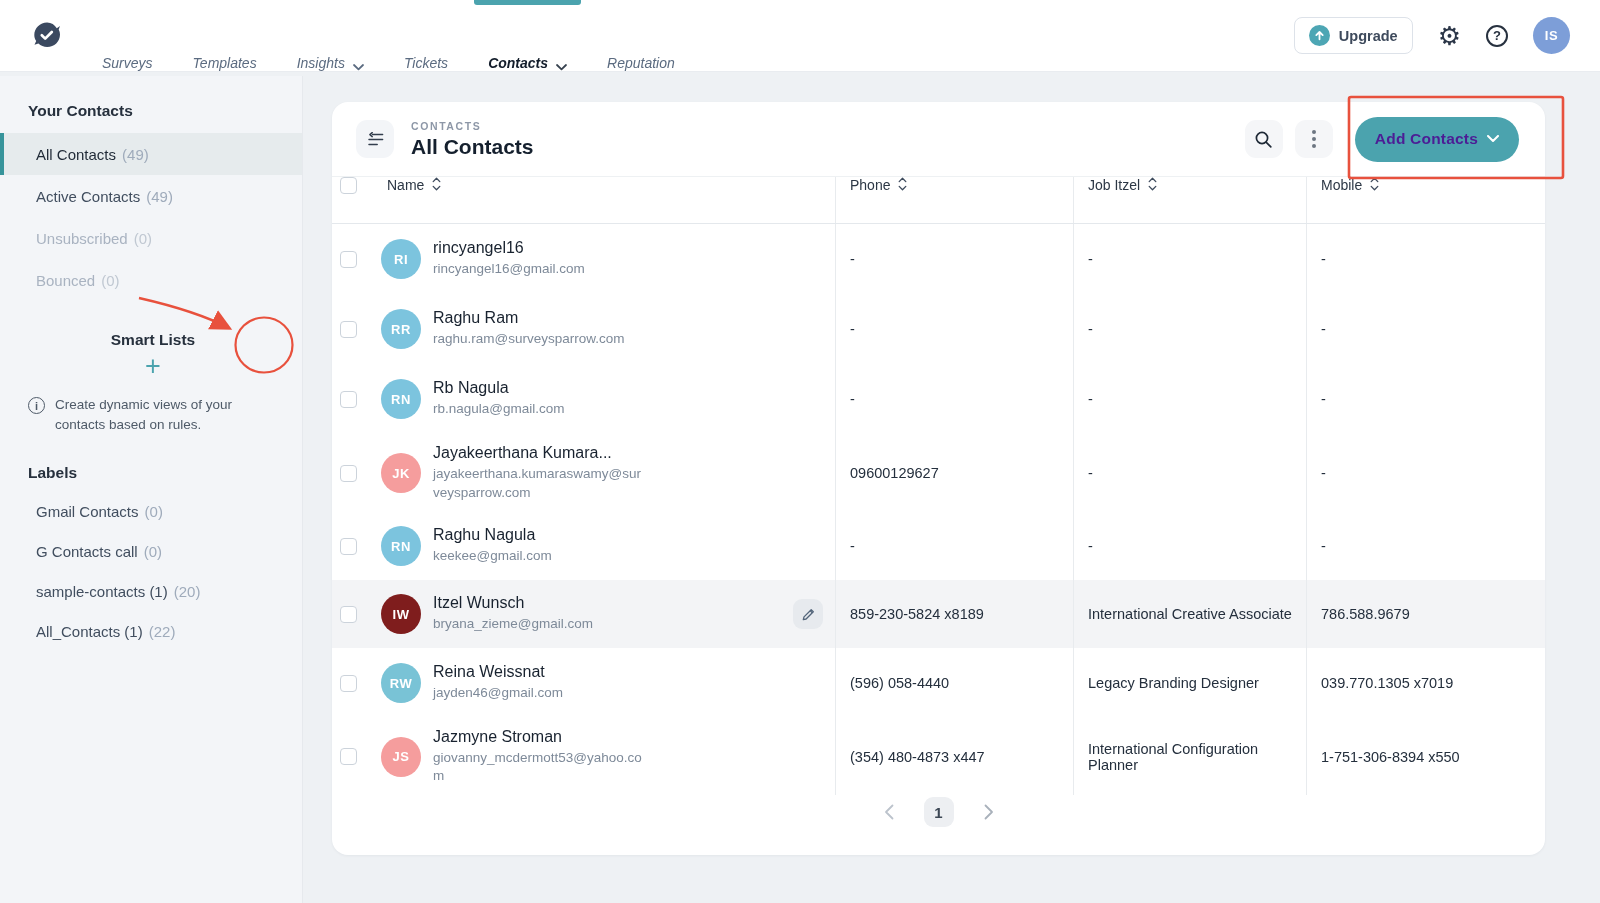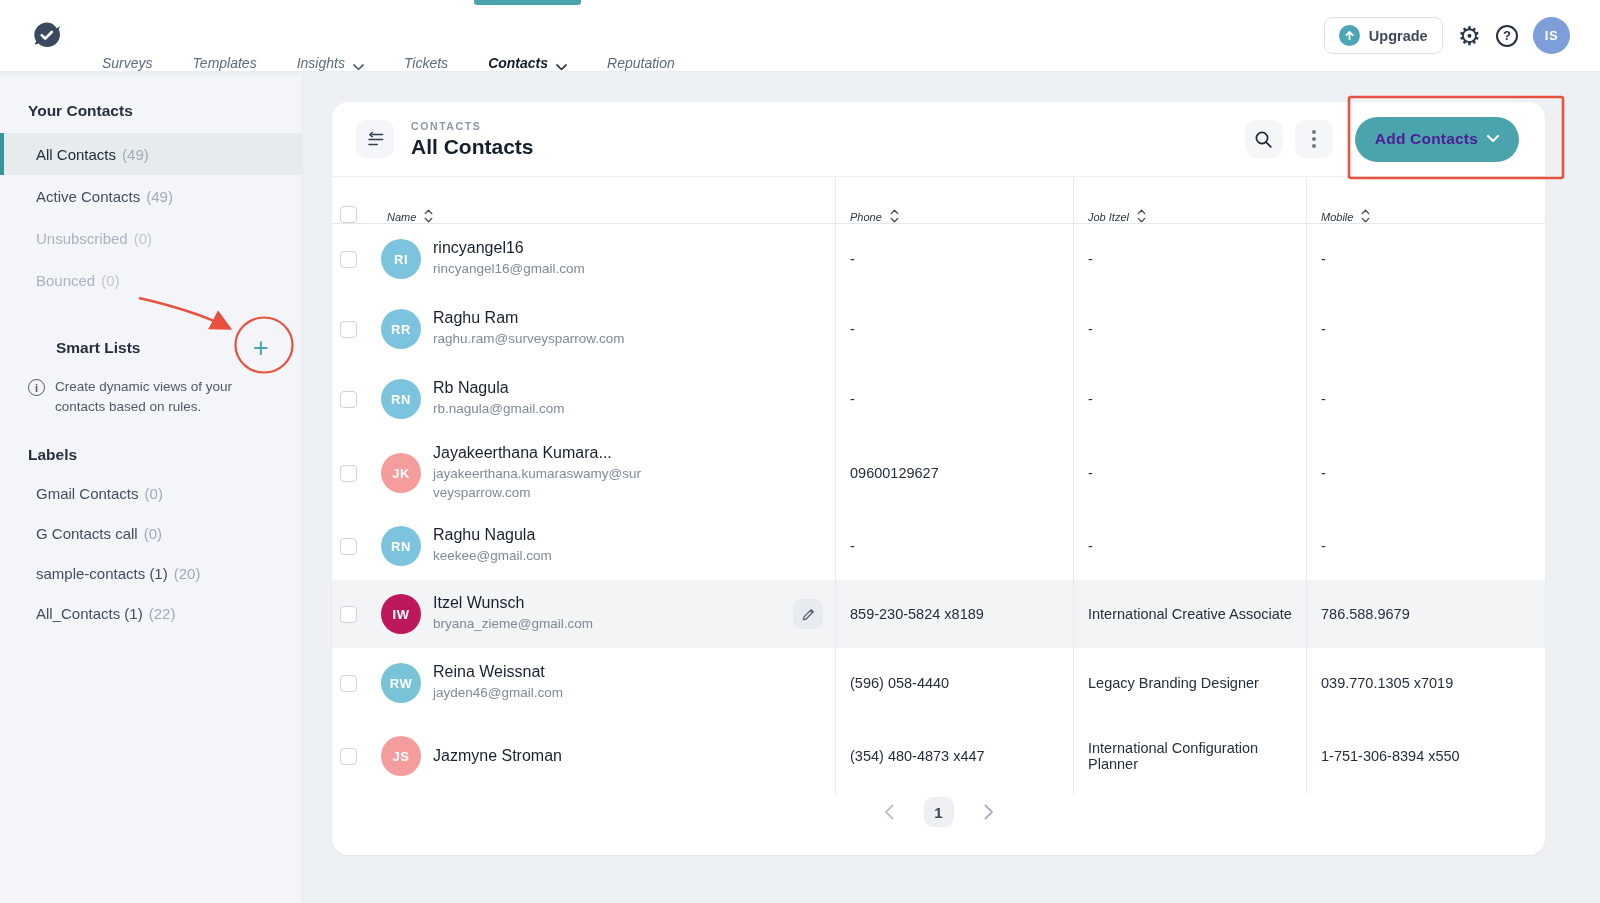--- a/index.html
+++ b/index.html
@@ -21,21 +21,21 @@
     display:flex;align-items:flex-end;gap:8px;height:100%;
     font-size:14px;color:#5b6b80;cursor:pointer;position:relative;white-space:nowrap;font-style:italic;
   }
   .nav-item.active{color:#131d2b;font-weight:700;}
   .nav-item.active::before{
     content:"";position:absolute;top:0;left:-14px;right:-14px;height:5px;
     background:#4BA3AE;border-radius:0 0 3px 3px;
   }
   .nav-chev{color:#5b6b80;margin-top:2px;}
   .nav-item.active .nav-chev{color:#37424f;}
-  .nav-right{margin-left:auto;display:flex;align-items:center;gap:15px;}
+  .nav-right{margin-left:auto;display:flex;align-items:center;gap:25px;}
   .upgrade-btn{
     display:flex;align-items:center;gap:9px;background:#fff;border:1px solid #dde2e9;
     border-radius:8px;padding:7px 14px;cursor:pointer;
     font-size:14.5px;font-weight:700;color:#3e4a5c;
   }
   .up-circle{width:21px;height:21px;border-radius:50%;background:#4da6b4;display:grid;place-items:center;}
   .gear{font-size:26px;line-height:1;color:#2b3648;cursor:pointer;}
   .help-circle{
     width:22px;height:22px;border-radius:50%;border:2px solid #27313f;box-sizing:border-box;
     display:grid;place-items:center;font-size:13px;font-weight:700;color:#27313f;cursor:pointer;
@@ -55,21 +55,21 @@
     height:42px;display:flex;align-items:center;gap:6px;
     padding:0 20px 0 36px;font-size:15px;color:#414e5f;cursor:pointer;white-space:nowrap;
   }
   .side-item .s-cnt{color:#9fabbb;}
   .side-item.active{
     background:#e6ebed;border-left:4px solid #37949b;padding-left:32px;color:#1f2936;
   }
   .side-item.muted{color:#a9b3c1;}
   .side-item.muted .s-cnt{color:#c0c8d2;}
   .smart-row{
-    margin-top:30px;padding:0 24px 0 28px;display:flex;align-items:center;justify-content:space-between;
+    margin-top:30px;padding:0 24px 0 28px;display:flex;align-items:center;justify-content:space-between;flex-direction:column;
   }
   .plus-btn{
     width:34px;height:34px;border:none;background:transparent;color:#4BA3AE;
     font-size:27px;font-weight:400;line-height:1;cursor:pointer;display:grid;place-items:center;
   }
   .smart-info{display:flex;gap:10px;padding:0 28px;margin-top:12px;}
   .info-circle{
     flex:0 0 auto;width:17px;height:17px;margin-top:2px;border-radius:50%;
     border:1.5px solid #4e5a68;box-sizing:border-box;display:grid;place-items:center;
     font-size:11px;font-weight:700;color:#4e5a68;
@@ -99,21 +99,21 @@
   .add-btn{
     height:45px;margin-left:10px;padding:0 20px;border:none;border-radius:23px;cursor:pointer;
     background:#4BA3AE;color:#4c1d95;font-size:15.5px;font-weight:700;
     display:flex;align-items:center;gap:9px;font-family:inherit;letter-spacing:.2px;
   }
   
   .grid-cols{display:grid;grid-template-columns:503px 238px 233px 239px;}
   .table-head{
     height:46px;border-top:1px solid #eef1f3;border-bottom:1px solid #e4e8ec;align-items:center;
   }
-  .th{display:flex;align-items:flex-end;height:100%;font-size:11px;color:#2c3745;padding-left:14px;box-sizing:border-box;font-style:italic;}
+  .th{display:flex;align-items:flex-start;height:100%;font-size:14px;color:#2c3745;padding-left:14px;box-sizing:border-box;}
   .th:first-child{padding-left:8px;}
   .th + .th{border-left:1px solid #e8ebee;}
   .th .th-lbl{margin-right:8px;}
   .th .cb{margin-right:30px;}
   .cb{
     width:17px;height:17px;border:1.5px solid #ccd3db;border-radius:4px;background:#fff;
     box-sizing:border-box;flex:0 0 auto;cursor:pointer;
   }
   .trow{min-height:70px;cursor:default;}
   .trow:nth-child(4){min-height:78px;}
@@ -394,21 +394,21 @@
       </span>
 
     </div>
     <div class="cell">-</div>
     <div class="cell">-</div>
     <div class="cell">-</div>
   </div>
       <div class="trow grid-cols hl">
     <div class="name-cell">
       <span class="cb"></span>
-      <span class="avatar" style="background: #be185d;">IW</span>
+      <span class="avatar" style="background: #7f1d1d;">IW</span>
       <span class="nm">
         <span class="contact-name" style="display:block">Itzel Wunsch</span>
         <span class="contact-email" style="display:block">bryana_zieme@gmail.com</span>
       </span>
       <button class="edit-btn">
         <svg width="15" height="15" viewBox="0 0 15 15">
           <path d="M2.3 12.7l.7-2.8 7.2-7.2 2.1 2.1-7.2 7.2-2.8.7z" fill="none" stroke="#53657a" stroke-width="1.3" stroke-linejoin="round"></path>
           <path d="M9.3 3.7l2 2" stroke="#53657a" stroke-width="1.3"></path>
         </svg>
       </button>
@@ -430,20 +430,21 @@
     <div class="cell">(596) 058-4440</div>
     <div class="cell">Legacy Branding Designer</div>
     <div class="cell">039.770.1305 x7019</div>
   </div>
       <div class="trow grid-cols">
     <div class="name-cell">
       <span class="cb"></span>
       <span class="avatar" style="background: rgb(245, 157, 157);">JS</span>
       <span class="nm">
         <span class="contact-name" style="display:block">Jazmyne Stroman</span>
+        <span class="contact-email" style="display:block">giovanny_mcdermott53@yahoo.com</span>
       </span>
 
     </div>
     <div class="cell">(354) 480-4873 x447</div>
     <div class="cell">International Configuration Planner</div>
     <div class="cell">1-751-306-8394 x550</div>
   </div>
     </div>
 
   <div class="pagination">

